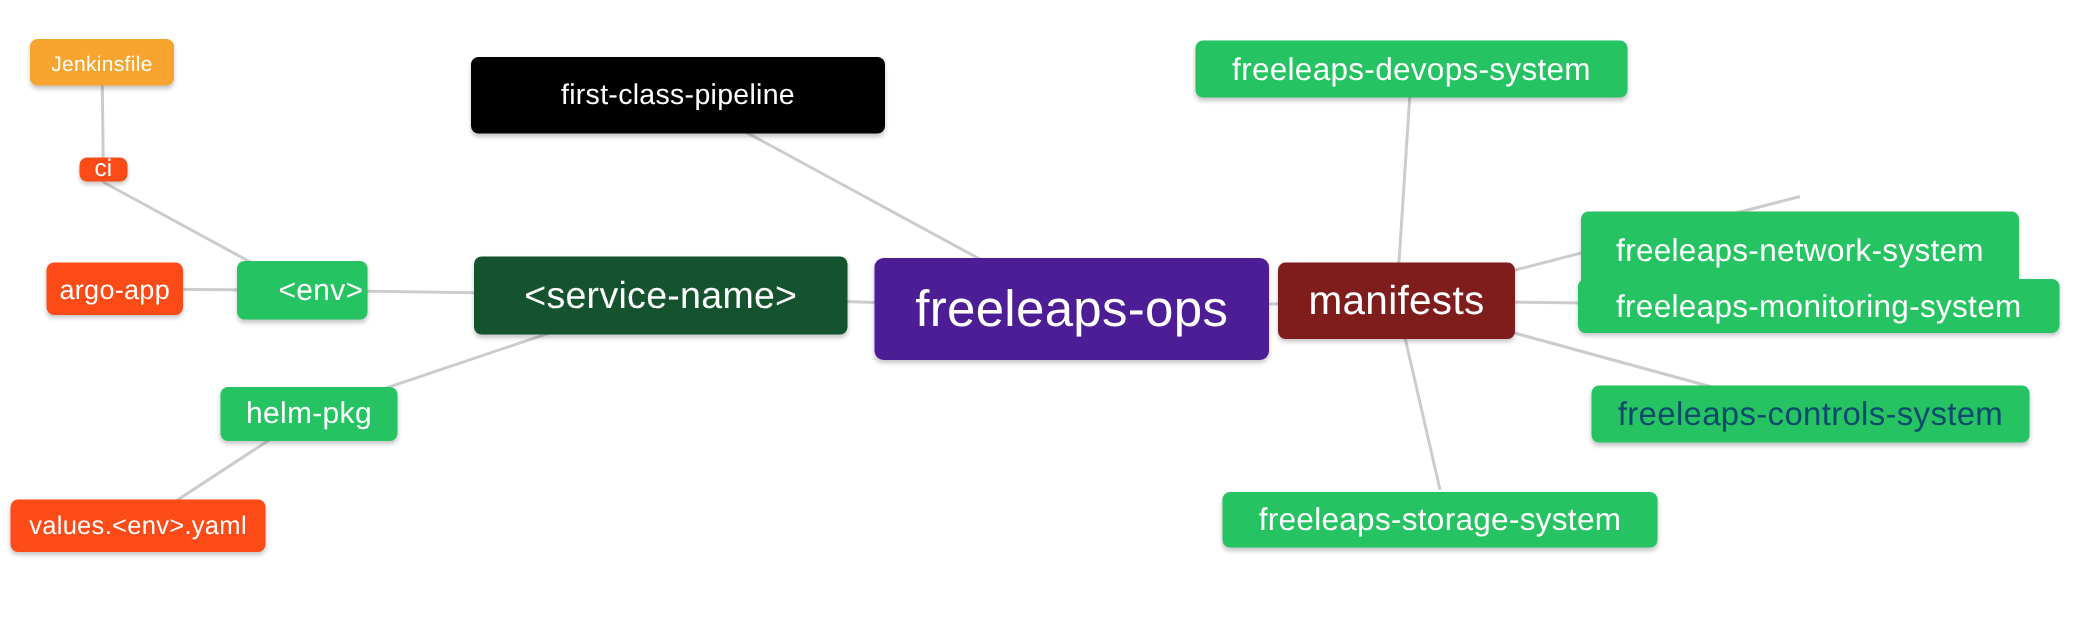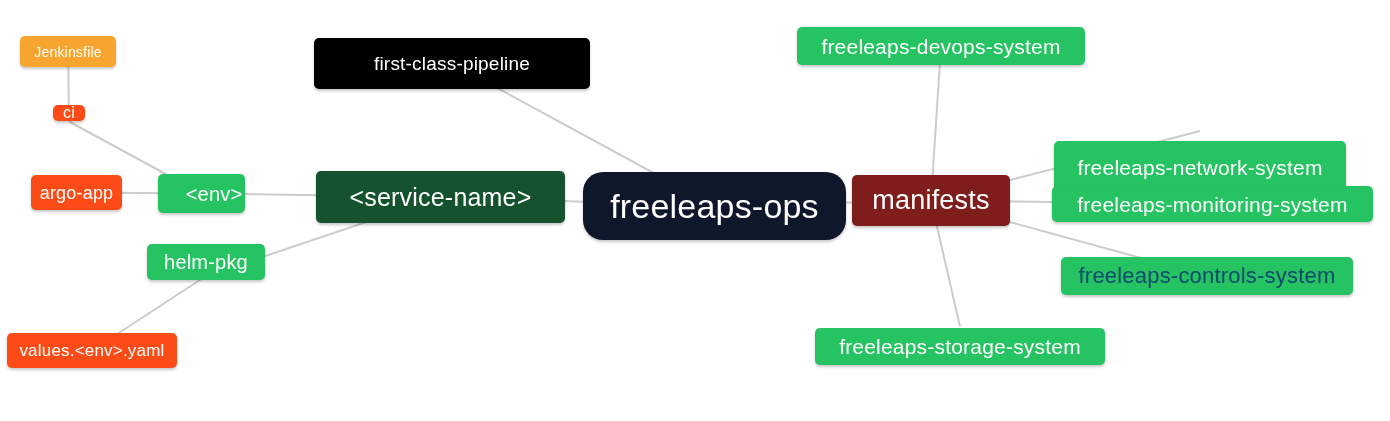--- a/index.html
+++ b/index.html
@@ -60,29 +60,29 @@
       <line x1="440.5" y1="197" x2="714.5" y2="206" stroke="#cccccc" stroke-width="2"></line>
       <line x1="452" y1="63.5" x2="714.5" y2="206" stroke="#cccccc" stroke-width="2"></line>
       <line x1="714.5" y1="206" x2="931" y2="200.5" stroke="#cccccc" stroke-width="2"></line>
       <line x1="931" y1="200.5" x2="941" y2="46" stroke="#cccccc" stroke-width="2"></line>
       <line x1="931" y1="200.5" x2="1200" y2="131" stroke="#cccccc" stroke-width="2"></line>
       <line x1="931" y1="200.5" x2="1212.5" y2="204" stroke="#cccccc" stroke-width="2"></line>
       <line x1="931" y1="200.5" x2="1207" y2="276" stroke="#cccccc" stroke-width="2"></line>
       <line x1="931" y1="200.5" x2="960" y2="326.5" stroke="#cccccc" stroke-width="2"></line>
     </svg>
   <div class="node-layer">
-      <div class="node root" style="left: 583px; top: 172px; width: 263px; height: 68px; font-size: 34px; background: #0f172a; color: rgb(255, 255, 255); border-radius: 20px;">freeleaps-ops</div>
+      <div class="node root" style="left: 583px; top: 172px; width: 263px; height: 68px; font-size: 34px; background: #4c1d95; color: rgb(255, 255, 255);">freeleaps-ops</div>
       <div class="node" style="left: 314px; top: 38px; width: 276px; height: 51px; font-size: 19px; background: #000000; color: rgb(255, 255, 255); text-align: center;">first-class-pipeline</div>
       <div class="node" style="left: 316px; top: 171px; width: 249px; height: 52px; font-size: 25px; background: #14532d; color: rgb(255, 255, 255);">&lt;service-name&gt;</div>
       <div class="node" style="left: 852px; top: 175px; width: 158px; height: 51px; font-size: 27px; background: #7f1d1d; color: rgb(255, 255, 255);">manifests</div>
-      <div class="node" style="left: 20px; top: 36px; width: 96px; height: 31px; font-size: 14px; background: rgb(247, 165, 46); color: rgb(255, 255, 255);">Jenkinsfile</div>
+      <div class="node" style="left: 20px; top: 26px; width: 96px; height: 31px; font-size: 14px; background: rgb(247, 165, 46); color: rgb(255, 255, 255);">Jenkinsfile</div>
       <div class="node" style="left: 53px; top: 105px; width: 32px; height: 16px; font-size: 16px; background: rgb(252, 75, 22); color: rgb(255, 255, 255);">ci</div>
       <div class="node" style="left: 31px; top: 175px; width: 91px; height: 35px; font-size: 18px; background: rgb(252, 75, 22); color: rgb(255, 255, 255);">argo-app</div>
       <div class="node" style="left: 158px; top: 174px; width: 87px; height: 39px; font-size: 20px; background: rgb(37, 195, 98); color: rgb(255, 255, 255); padding-left: 25px;">&lt;env&gt;</div>
-      <div class="node" style="left: 147px; top: 244px; width: 118px; height: 36px; font-size: 20px; background: rgb(37, 195, 98); color: rgb(255, 255, 255);">helm-pkg</div>
+      <div class="node" style="left: 147px; top: 258px; width: 118px; height: 36px; font-size: 20px; background: rgb(37, 195, 98); color: rgb(255, 255, 255);">helm-pkg</div>
       <div class="node" style="left: 7px; top: 333px; width: 170px; height: 35px; font-size: 17px; background: rgb(252, 75, 22); color: rgb(255, 255, 255);">values.&lt;env&gt;.yaml</div>
       <div class="node" style="left: 797px; top: 27px; width: 288px; height: 38px; font-size: 21px; background: rgb(37, 195, 98); color: rgb(255, 255, 255);">freeleaps-devops-system</div>
       <div class="node" style="left: 1054px; top: 112px; width: 292px; height: 52px; font-size: 21px; background: rgb(37, 195, 98); color: rgb(255, 255, 255); margin-top: 29px;">freeleaps-network-system</div>
       <div class="node" style="left: 1052px; top: 186px; width: 321px; height: 36px; font-size: 21px; background: rgb(37, 195, 98); color: rgb(255, 255, 255);">freeleaps-monitoring-system</div>
       <div class="node" style="left: 1061px; top: 257px; width: 292px; height: 38px; font-size: 22px; background: rgb(37, 195, 98); color: #0c4a6e;">freeleaps-controls-system</div>
       <div class="node" style="left: 815px; top: 308px; width: 290px; height: 37px; font-size: 21px; background: rgb(37, 195, 98); color: rgb(255, 255, 255); margin-top: 20px;">freeleaps-storage-system</div>
     </div>
 </div>
 
 </body></html>

